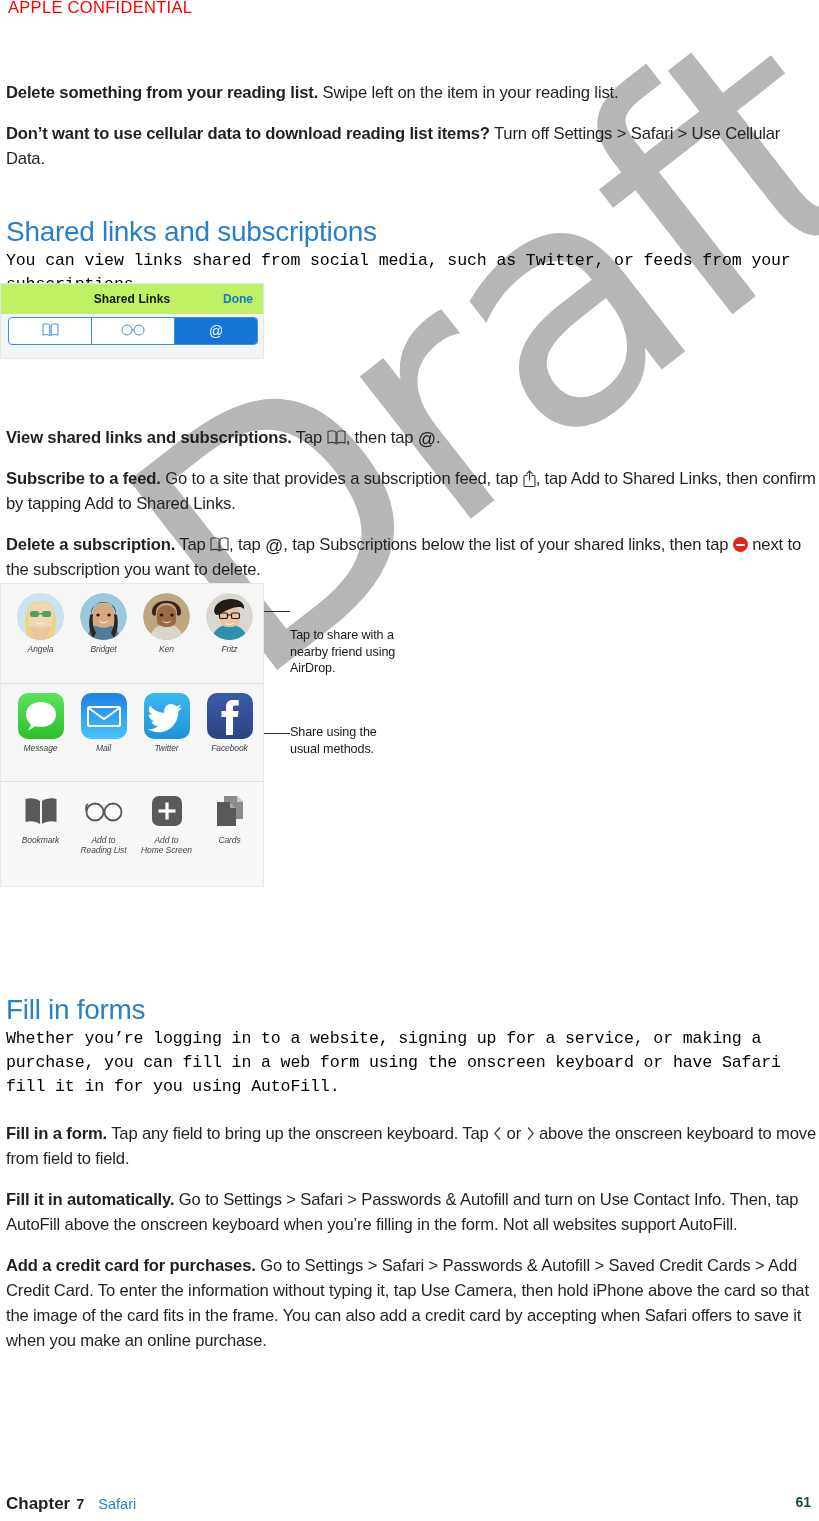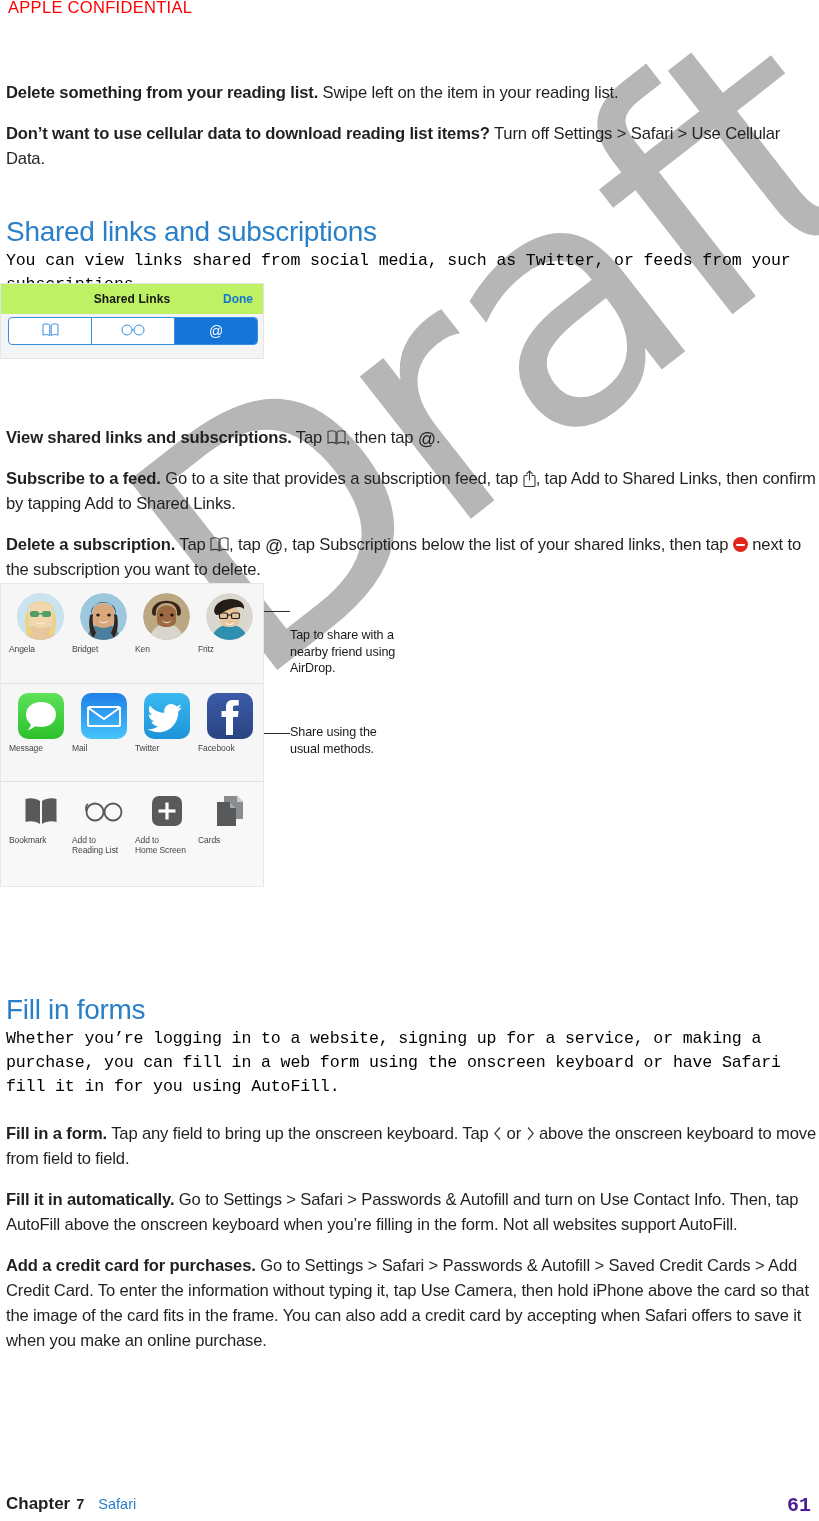--- a/index.html
+++ b/index.html
@@ -211,21 +211,22 @@
     border-bottom: 1px solid #dedede;
     padding: 9px 0 7px 0;
   }
   .ss-items {
     display: flex;
     justify-content: flex-start;
     padding-left: 8px;
   }
   .ss-item {
     width: 63px;
-    text-align: left;
+    text-align: center;
+    font-style: italic;
   }
   .ss-label {
     margin-top: 4px;
     font-size: 8.5px;
     color: #444;
     line-height: 10px;
     letter-spacing: -0.1px;
   }
   .avatar {
     width: 47px; height: 47px;
@@ -286,24 +287,23 @@
   }
   #footer .chapter-title {
     font-size: 14.5px;
     color: #2a7fc9;
     margin-left: 14px;
   }
   #footer .page-num {
     position: absolute;
     right: 0;
     top: 0;
-    font-size: 20px;
+    font-size: 14px;
     font-weight: bold;
-    color: #4c1d95;
-    font-family: Liberation Mono, monospace;
+    color: #14532d;
   }
 </style>
 </head>
 <body>
 
 <div id="draft-watermark">
   <div class="draft-text">Draft</div>
 </div>
 
 <div id="page">

